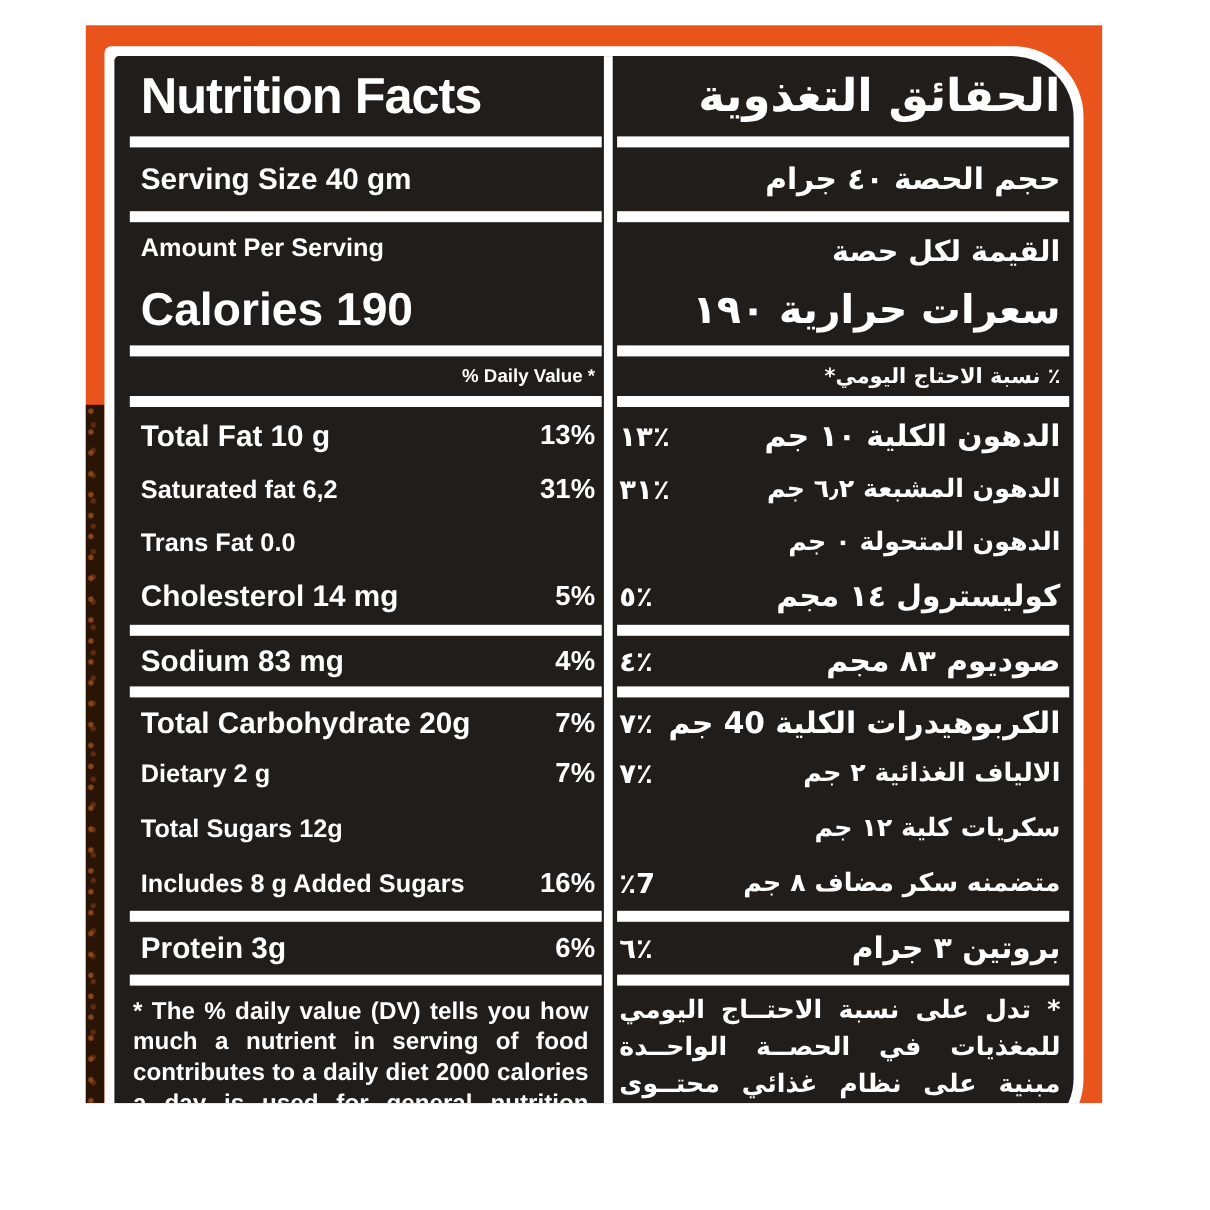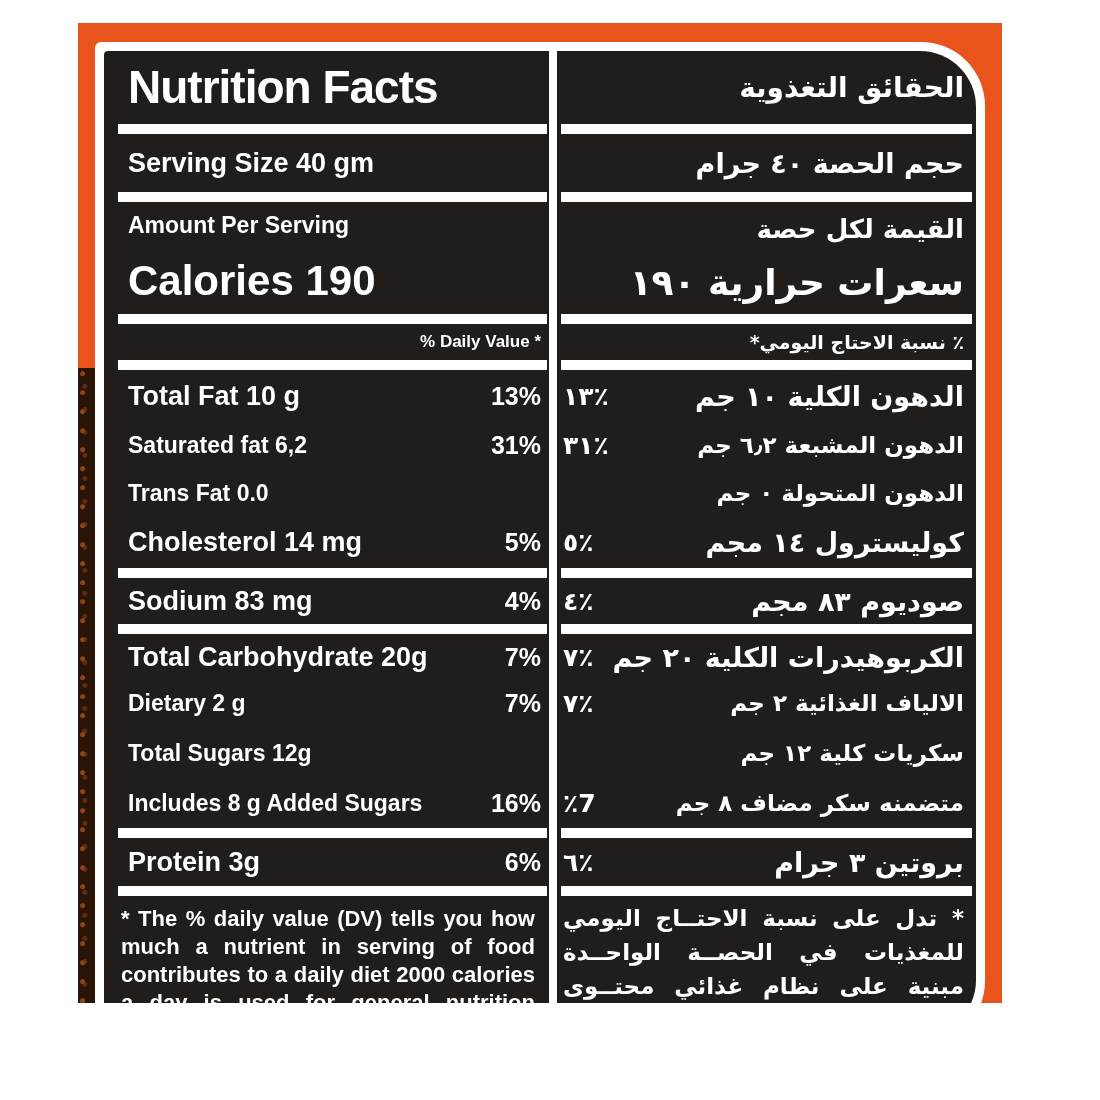--- a/index.html
+++ b/index.html
@@ -29,21 +29,21 @@
   .r{padding-right:12px;padding-left:6px;direction:rtl;font-family:"DejaVu Sans",sans-serif;}
   .sep{display:flex;align-items:center;}
   .sep .bar{background:#ffffff;height:10px;width:100%;}
   .l.sep{padding-left:14px;padding-right:2px;}
   .r.sep{padding-right:4px;padding-left:4px;}
   .row{display:flex;align-items:center;justify-content:space-between;font-weight:700;}
   .major{font-size:27px;}
   .minor{font-size:23px;}
   .val{font-size:25px;font-weight:700;}
   .title-en{font-size:46px;font-weight:700;letter-spacing:-1px;display:flex;align-items:center;}
-  .title-ar{font-size:28px;font-weight:700;display:flex;align-items:center;justify-content:flex-start;}
+  .title-ar{font-size:41px;font-weight:700;display:flex;align-items:center;justify-content:flex-start;}
   .line-serv-en{font-size:27px;font-weight:700;display:flex;align-items:center;}
   .line-serv-ar{font-size:27px;font-weight:700;display:flex;align-items:center;}
   .amt-block{display:flex;flex-direction:column;justify-content:center;gap:18px;}
   .amt-en{font-size:23px;font-weight:700;}
   .cal-en{font-size:42px;font-weight:700;}
   .amt-ar{font-size:26px;font-weight:700;}
   .cal-ar{font-size:36px;font-weight:700;}
   .dv{display:flex;align-items:center;justify-content:flex-end;font-weight:700;}
   .dv-en{font-size:17px;}
   .dv-ar{font-size:19px;justify-content:flex-start;}
@@ -166,21 +166,21 @@
             </div>
           <div class="cell r sep">
               <div class="bar"></div>
             </div>
 
           <div class="cell l row major">
             <span>Total Carbohydrate 20g</span>
             <span class="val">7%</span>
           </div>
           <div class="cell r row major">
-            <span>الكربوهيدرات الكلية ٢٠ جم</span>
+            <span>الكربوهيدرات الكلية 40 جم</span>
             <span class="val">٪٧</span>
           </div>
 
           <div class="cell l row minor">
             <span>Dietary 2 g</span>
             <span class="val">7%</span>
           </div>
           <div class="cell r row minor">
             <span>الالياف الغذائية ٢ جم</span>
             <span class="val">٪٧</span>

